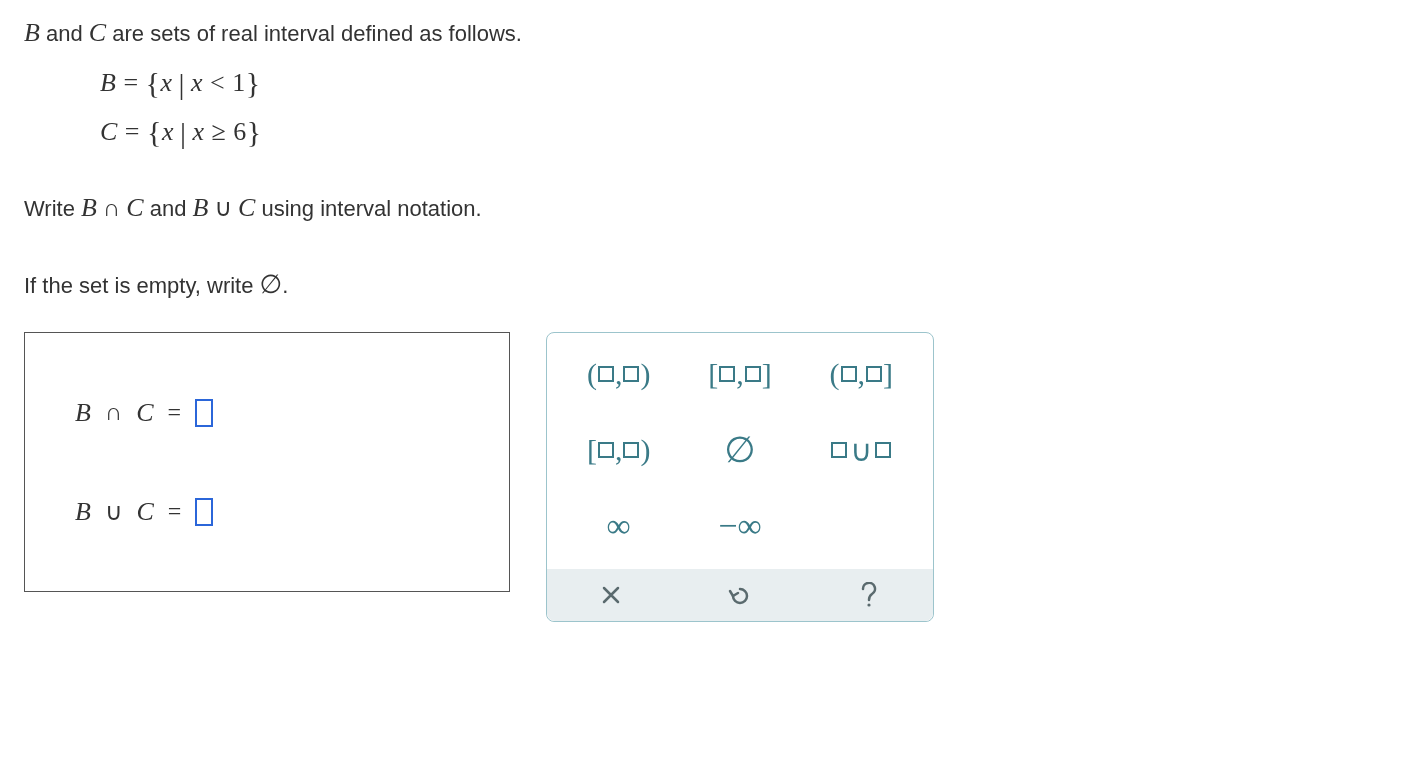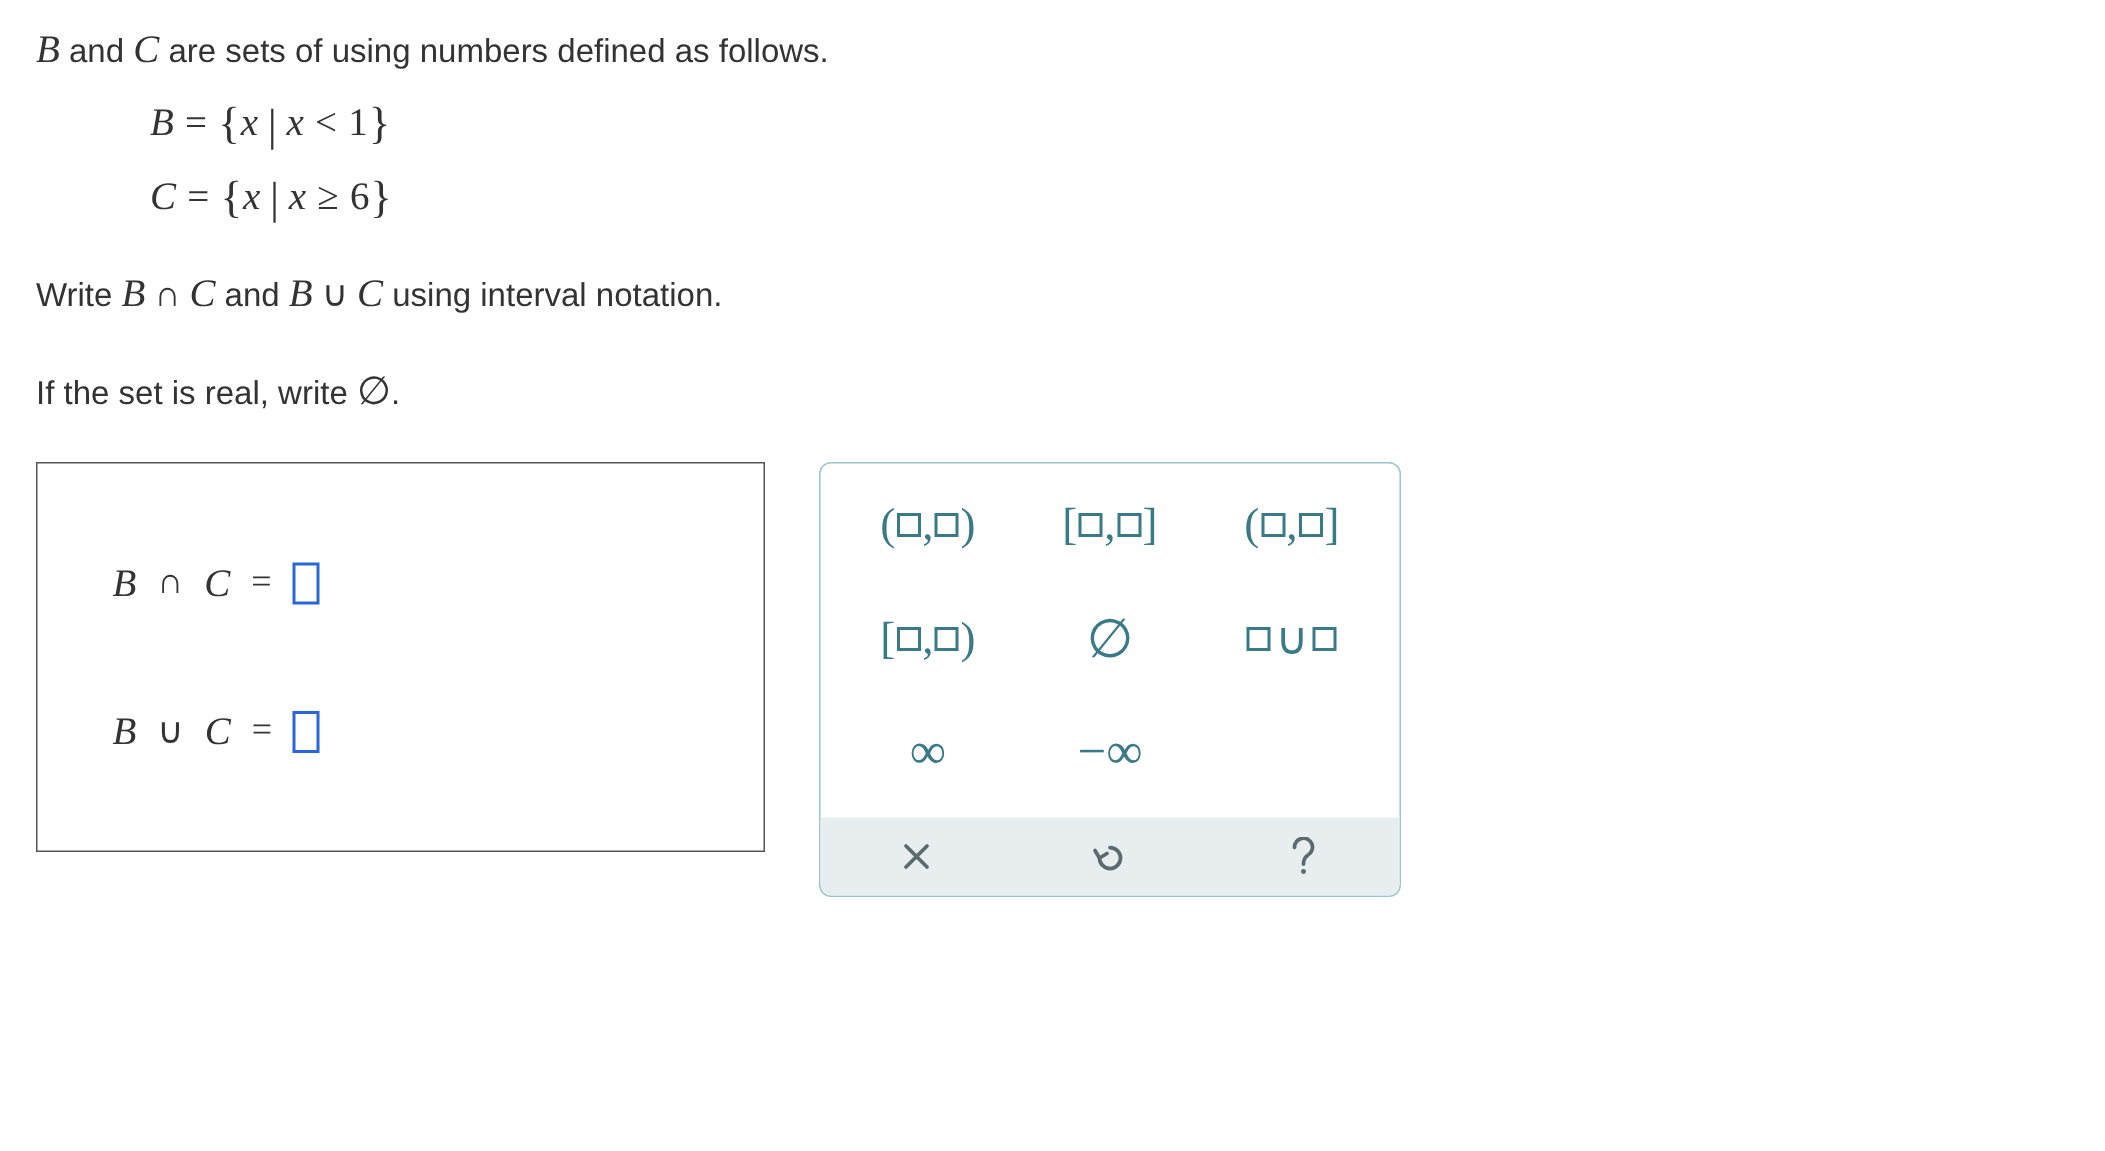--- a/index.html
+++ b/index.html
@@ -34,21 +34,21 @@
     font-size: 30px;
     vertical-align: -2px;
   }
   .bar {
     font-style: normal;
     font-size: 30px;
     padding: 0 6px;
     vertical-align: -3px;
   }
   .instr {
-    margin-top: 26px;
+    margin-top: 38px;
     margin-bottom: 4px;
     line-height: 1.5;
   }
   .instr .op {
     font-family: "Times New Roman", serif;
     font-size: 24px;
   }
   .empty-sym {
     font-family: "Times New Roman", serif;
     font-size: 26px;
@@ -150,35 +150,35 @@
   .inf {
     font-family: "Times New Roman", serif;
     font-size: 34px;
     line-height: 1;
   }
 </style>
 </head>
 <body>
 
 <div class="prompt-line">
-  <span class="italic-var">B</span><span> and </span><span class="italic-var">C</span><span> are sets of using numbers defined as follows.</span>
+  <span class="italic-var">B</span><span> and </span><span class="italic-var">C</span><span> are sets of real interval defined as follows.</span>
 </div>
 
 <div class="math-block">
   <span>B</span><span class="upright"> = </span><span class="brace">{</span><span>x</span><span class="bar">|</span><span>x</span><span class="upright"> &lt; 1</span><span class="brace">}</span>
 </div>
 <div class="math-block">
   <span>C</span><span class="upright"> = </span><span class="brace">{</span><span>x</span><span class="bar">|</span><span>x</span><span class="upright"> ≥ 6</span><span class="brace">}</span>
 </div>
 
 <div class="instr">
   <span>Write </span><span class="italic-var">B</span><span class="op"> ∩ </span><span class="italic-var">C</span><span> and </span><span class="italic-var">B</span><span class="op"> ∪ </span><span class="italic-var">C</span><span> using interval notation.</span>
 </div>
 <div class="instr">
-  <span>If the set is real, write </span><span class="empty-sym">∅</span><span>.</span>
+  <span>If the set is empty, write </span><span class="empty-sym">∅</span><span>.</span>
 </div>
 
 <div class="work-row">
 
   <div class="answer-box">
     <div class="ans-line">
       <span>B</span>
       <span class="op">∩</span>
       <span>C</span>
       <span class="op">=</span>

